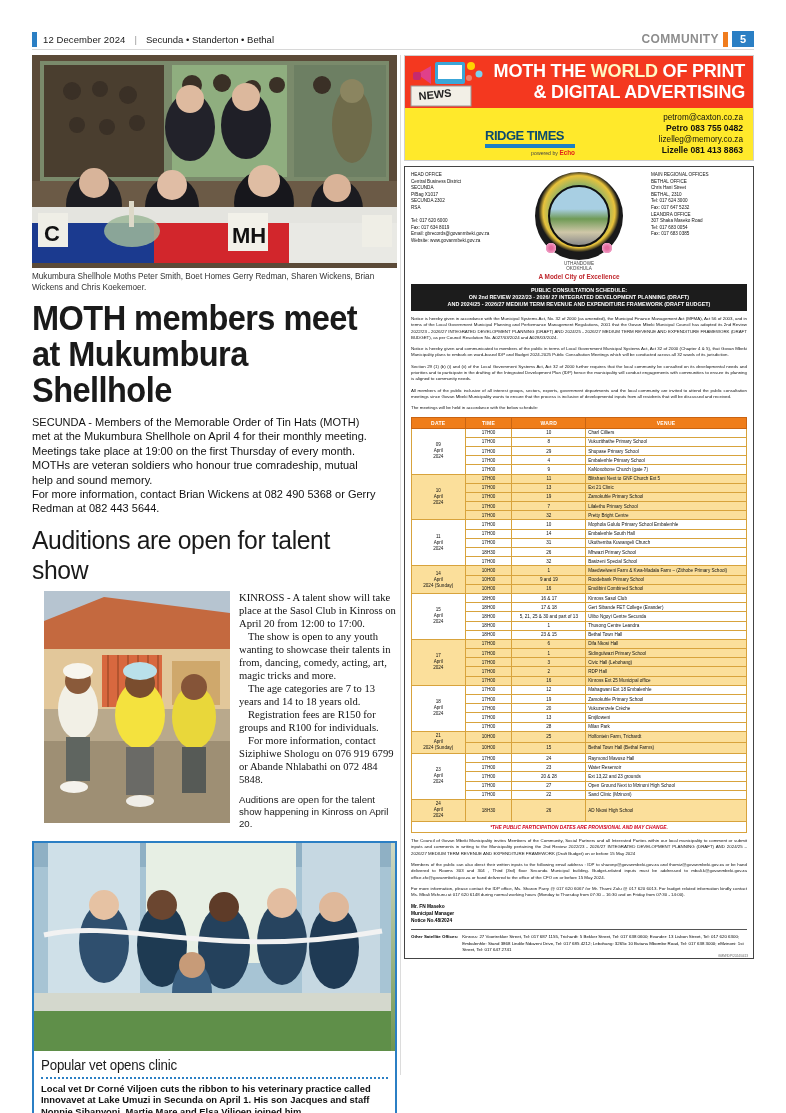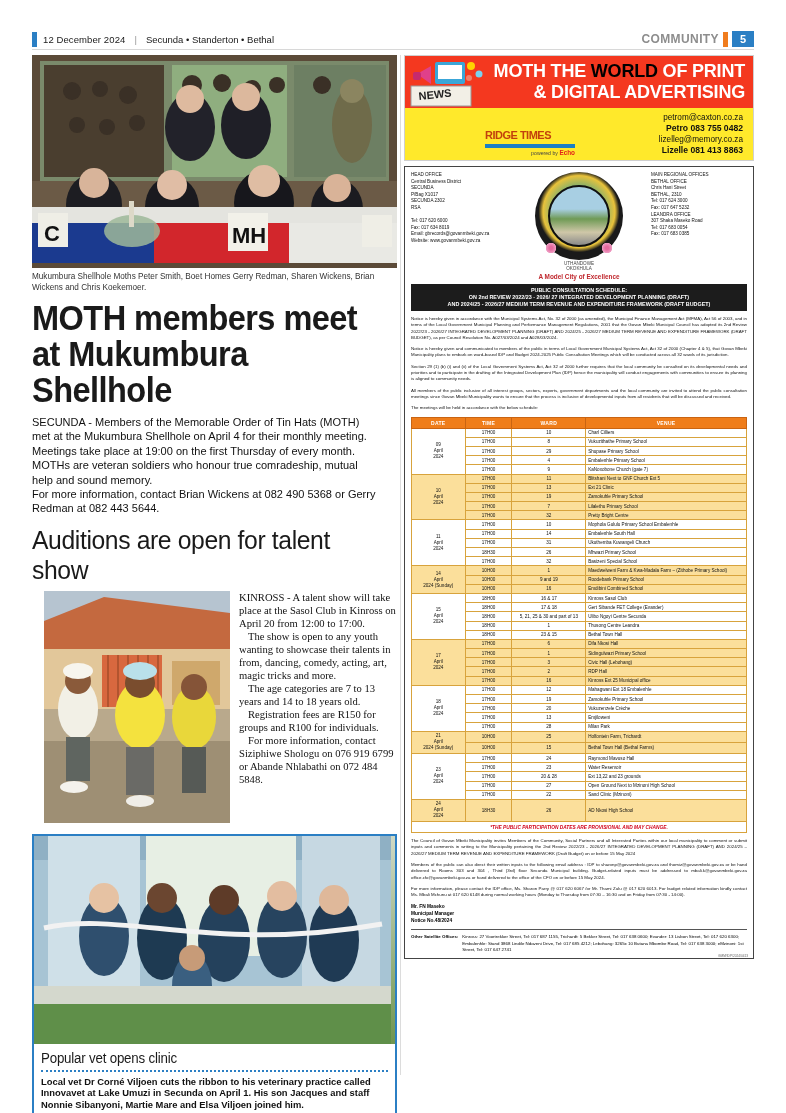--- a/index.html
+++ b/index.html
@@ -80,32 +80,32 @@
   
   .right-col { position:absolute; left: 404px; top: 55px; width: 350px; }
 
   
   .ad-banner { border:1px solid #cfcfcf; }
   .ad-top { position:relative; background:#f4381f; height:52px; overflow:hidden; }
   .ad-top-txt {
     position:absolute; right:8px; top:5px; text-align:right; color:#fff;
     font-weight:bold; font-size:18px; line-height:21px; letter-spacing:-0.2px;
   }
-  .ad-top-txt .yel { color:#000000; }
+  .ad-top-txt .yel { color:#fef9c3; }
   .ad-art {
     position:absolute; left:4px; top:2px; width:96px; height:50px;
   }
   .ad-bot { position:relative; background:#ffe92b; height:52px; }
   .ad-contacts {
     position:absolute; right:10px; top:4px; text-align:right;
     font-size:8.2px; line-height:11.1px; color:#111;
   }
   .ad-contacts .bold { font-weight:bold; font-size:8.6px; }
   .ad-logo { position:absolute; left:80px; bottom:4px; }
-  .rt-word { font-weight:bold; font-size:11px; color:#c2410c; letter-spacing:-0.5px; line-height:15px; }
+  .rt-word { font-weight:bold; font-size:13px; color:#0c4a6e; letter-spacing:-0.5px; line-height:15px; }
   .rt-rule { width:90px; height:4px; background:#1a7fc4; margin-top:1px; }
   .rt-sub { font-size:5.2px; color:#444; text-align:right; width:90px; margin-top:1px; }
   .rt-sub b { color:#e2231a; font-size:6.4px; }
 
   
   .muni { border:1px solid #444; margin-top:5px; background:#fff; padding:5px 6px 5px 6px; }
   .muni-head { display:flex; justify-content:space-between; align-items:flex-start; }
   .muni-addr { font-size:4.6px; line-height:6.6px; color:#111; width:96px; }
   .muni-addr.right { text-align:left; }
   .crest-wrap { width:112px; text-align:center; }
@@ -284,20 +284,21 @@
           <ellipse cx="30" cy="196" rx="14" ry="6" fill="#f4f2ec"></ellipse>
           <ellipse cx="96" cy="210" rx="14" ry="6" fill="#f0eee8"></ellipse>
         </svg>
       </div>
       <div class="serif-col">
         <p class="noind">KINROSS - A talent show will take place at the Sasol Club in Kinross on April 20 from 12:00 to 17:00.</p>
         <p>The show is open to any youth wanting to showcase their talents in from, dancing, comedy, acting, art, magic tricks and more.</p>
         <p>The age categories are 7 to 13 years and 14 to 18 years old.</p>
         <p>Registration fees are R150 for groups and R100 for individuals.</p>
         <p>For more information, contact Siziphiwe Shologu on 076 919 6799 or Abande Nhlabathi on 072 484 5848.</p>
+        <div class="sans-note">Auditions are open for the talent show happening in Kinross on April 20.</div>
       </div>
     </div>
 
     <div class="photo-3box">
       <div class="photo photo-3">
         <svg width="357" height="208" viewBox="0 0 357 208">
           <rect width="357" height="208" fill="#a7c4d4"></rect>
           <rect x="0" y="0" width="357" height="24" fill="#8fb0c4"></rect>
           <rect x="14" y="0" width="92" height="150" fill="#cfe0e8"></rect>
           <rect x="112" y="0" width="150" height="120" fill="#e7efe4"></rect>

